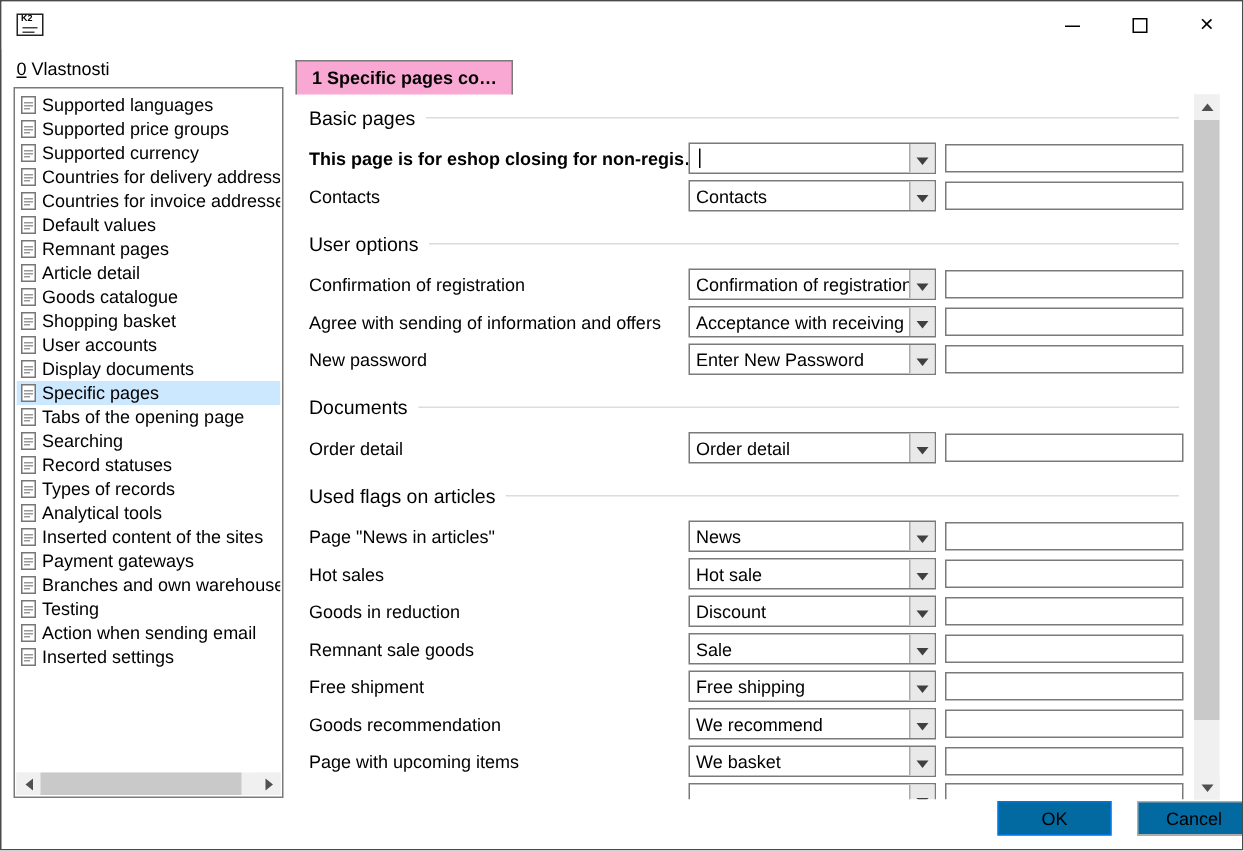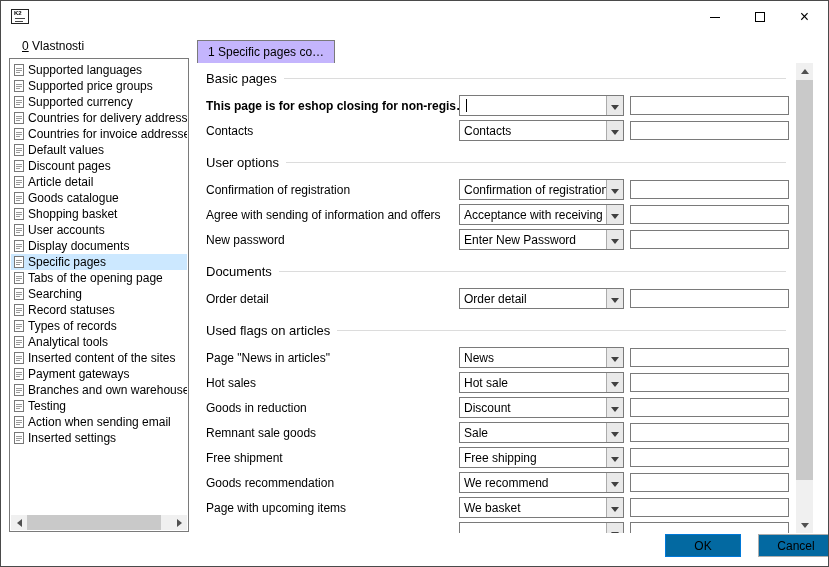--- a/index.html
+++ b/index.html
@@ -21,21 +21,21 @@
     background-repeat:no-repeat;
   }
   .app-icon span { position:absolute; left:2px; top:0; font-size:6px; line-height:7px; font-weight:bold; }
   .caption-btns { position:absolute; top:1px; right:1px; display:flex; }
   .cap-btn { width:45px; height:30px; display:flex; align-items:center; justify-content:center; background:#fff; }
   .min-glyph { width:10px; height:1px; background:#000; }
   .max-glyph { width:10px; height:10px; border:1px solid #000; }
   .close-glyph { font-size:16px; line-height:1; font-weight:400; }
 
   
-  .props-label { position:absolute; left:21px; top:38px; }
+  .props-label { position:absolute; left:10px; top:38px; }
   .accel { text-decoration:underline; }
   .listbox {
     position:absolute; left:8px; top:57px; width:180px; height:474px;
     border:1px solid #7a7a7a; background:#fff; overflow:hidden;
   }
   .lb-items { position:absolute; top:1px; left:1px; right:1px; bottom:16px; overflow:hidden; padding-top:2px;text-align:right; }
   .lb-item { display:flex; align-items:center; height:16px; padding-left:3px; white-space:nowrap; overflow:hidden; }
   .lb-item.selected { background:#cce8ff; }
   .doc-icon {
     width:10px; height:12px; border:1px solid #777; background:#fff; margin-right:4px; flex:none;
@@ -49,22 +49,22 @@
   }
   .sb-btn { position:absolute; top:0; width:16px; height:15px; display:flex; align-items:center; justify-content:center; background:#f0f0f0; }
   .sb-btn.left { left:0; } .sb-btn.right { right:0; }
   .tri-left { width:0; height:0; border:4px solid transparent; border-right:5px solid #505050; border-left:0; }
   .tri-right { width:0; height:0; border:4px solid transparent; border-left:5px solid #505050; border-right:0; }
   .lb-hthumb { position:absolute; left:16px; top:0; width:134px; height:15px; background:#c9c9c9; }
 
   
   .tab {
     position:absolute; left:196px; top:39px; height:23px;
-    background:#c4b5fd; border:1px solid #7a7a7a; border-bottom:none;
-    padding:4px 10px 0 10px; white-space:nowrap;
+    background:#f9a8d4; border:1px solid #7a7a7a; border-bottom:none;
+    padding:4px 10px 0 10px; white-space:nowrap;font-weight:bold;
   }
 
   
   .pane { position:absolute; left:196px; top:62px; width:599px; height:470px; overflow:hidden; padding-left:9px; }
   .group-header { display:flex; align-items:center; height:18px; margin:10px 0 6px 0; font-size:13px; }
   .group-header.first { margin-top:6px; }
   .group-header .hline { flex:1; height:1px; background:#dcdcdc; margin-left:7px; margin-right:10px; }
   .row { display:flex; align-items:center; height:25px; }
   .row-label { width:253px; padding-right:6px; white-space:nowrap; overflow:hidden; flex:none; }
   .row-label.bold { font-weight:bold; }
@@ -137,21 +137,21 @@
       <div class="lb-item">
           <span class="doc-icon"></span>
           <span>Countries for invoice addresse</span>
         </div>
       <div class="lb-item">
           <span class="doc-icon"></span>
           <span>Default values</span>
         </div>
       <div class="lb-item">
           <span class="doc-icon"></span>
-          <span>Discount pages</span>
+          <span>Remnant pages</span>
         </div>
       <div class="lb-item">
           <span class="doc-icon"></span>
           <span>Article detail</span>
         </div>
       <div class="lb-item">
           <span class="doc-icon"></span>
           <span>Goods catalogue</span>
         </div>
       <div class="lb-item">

